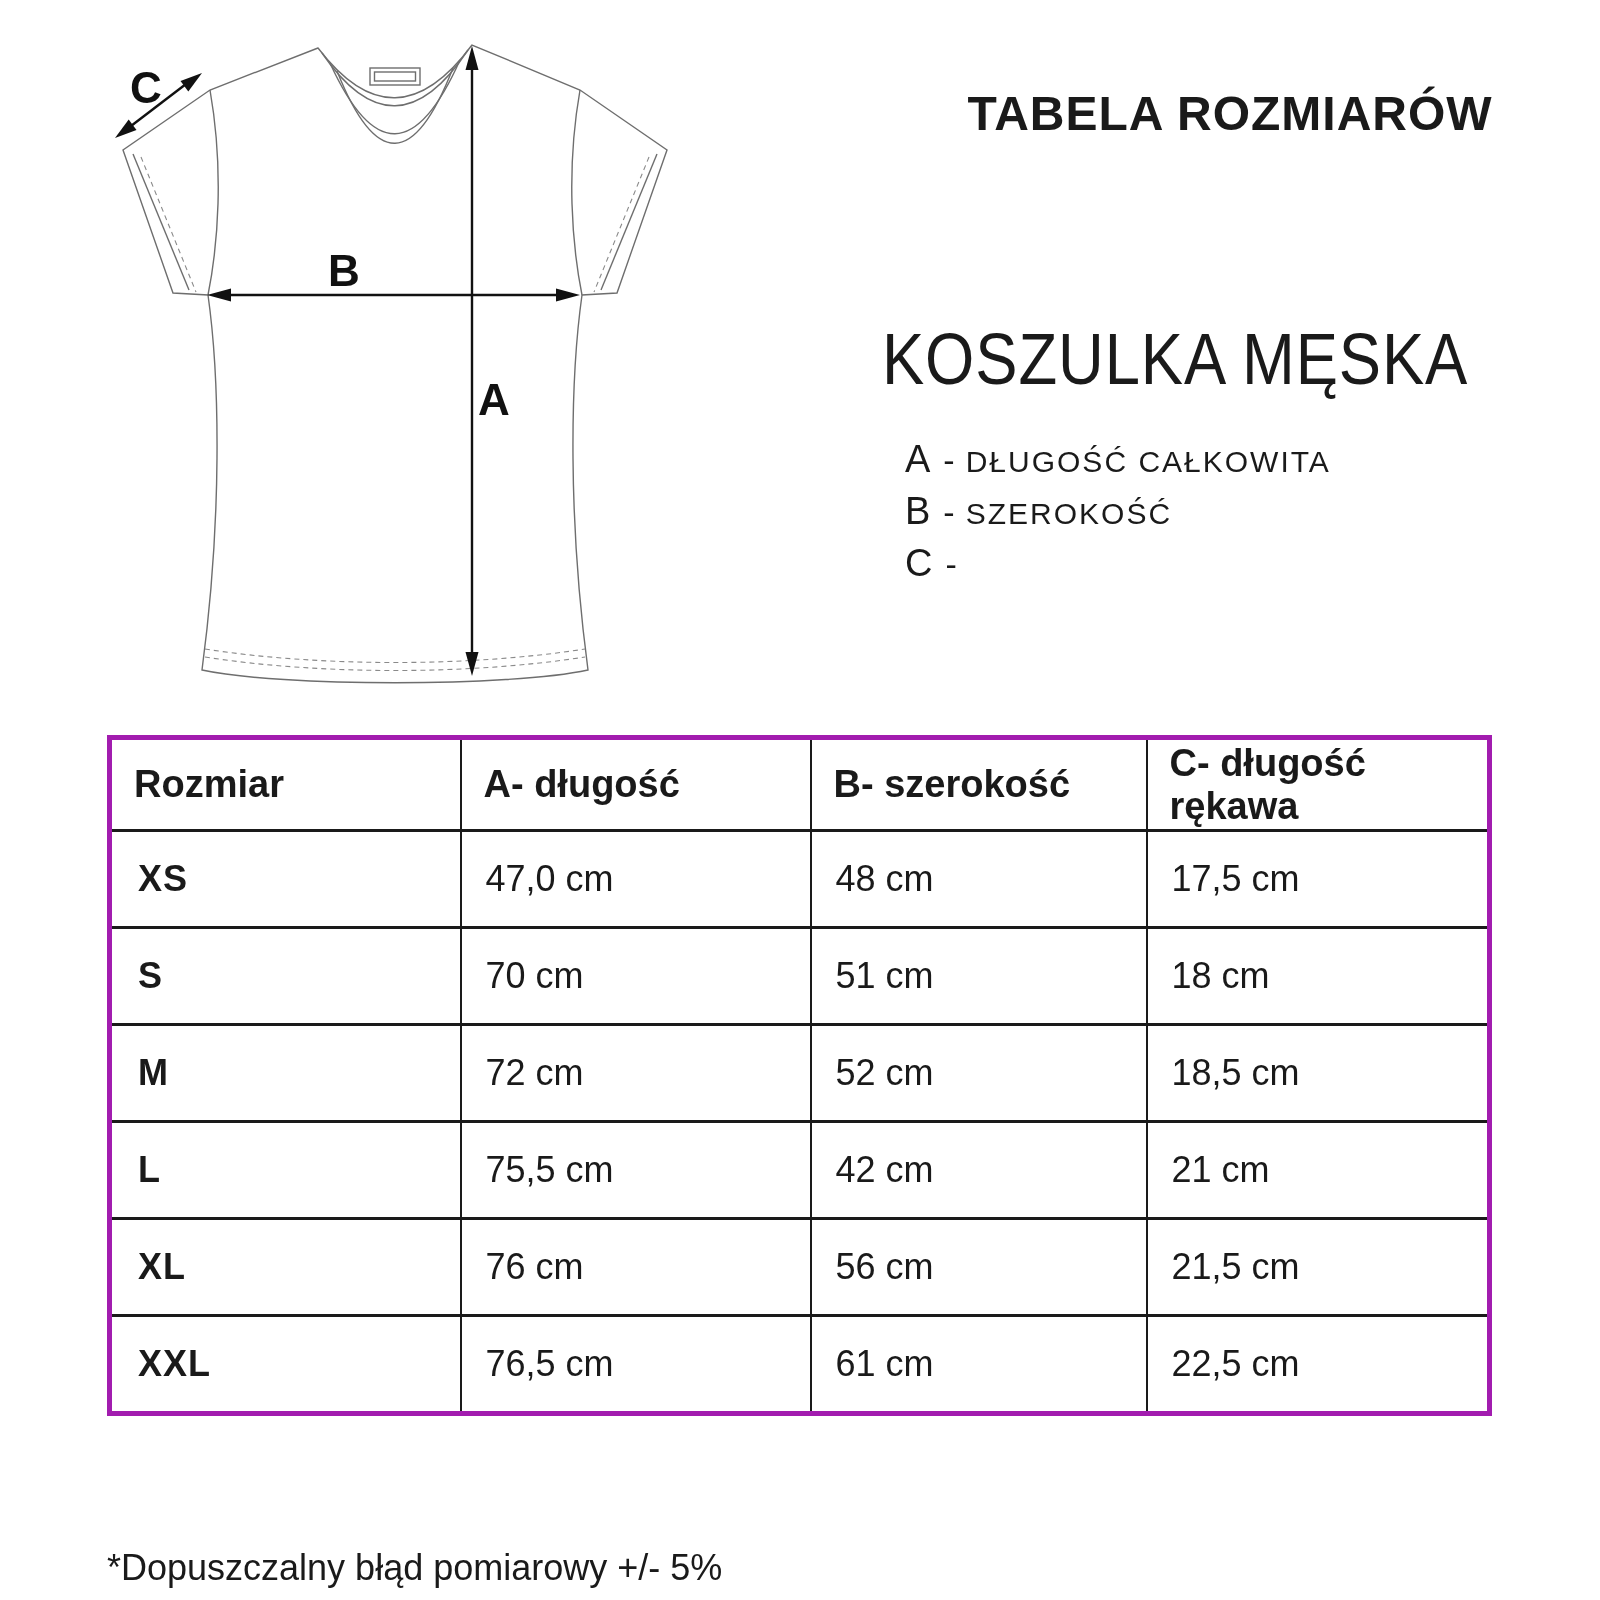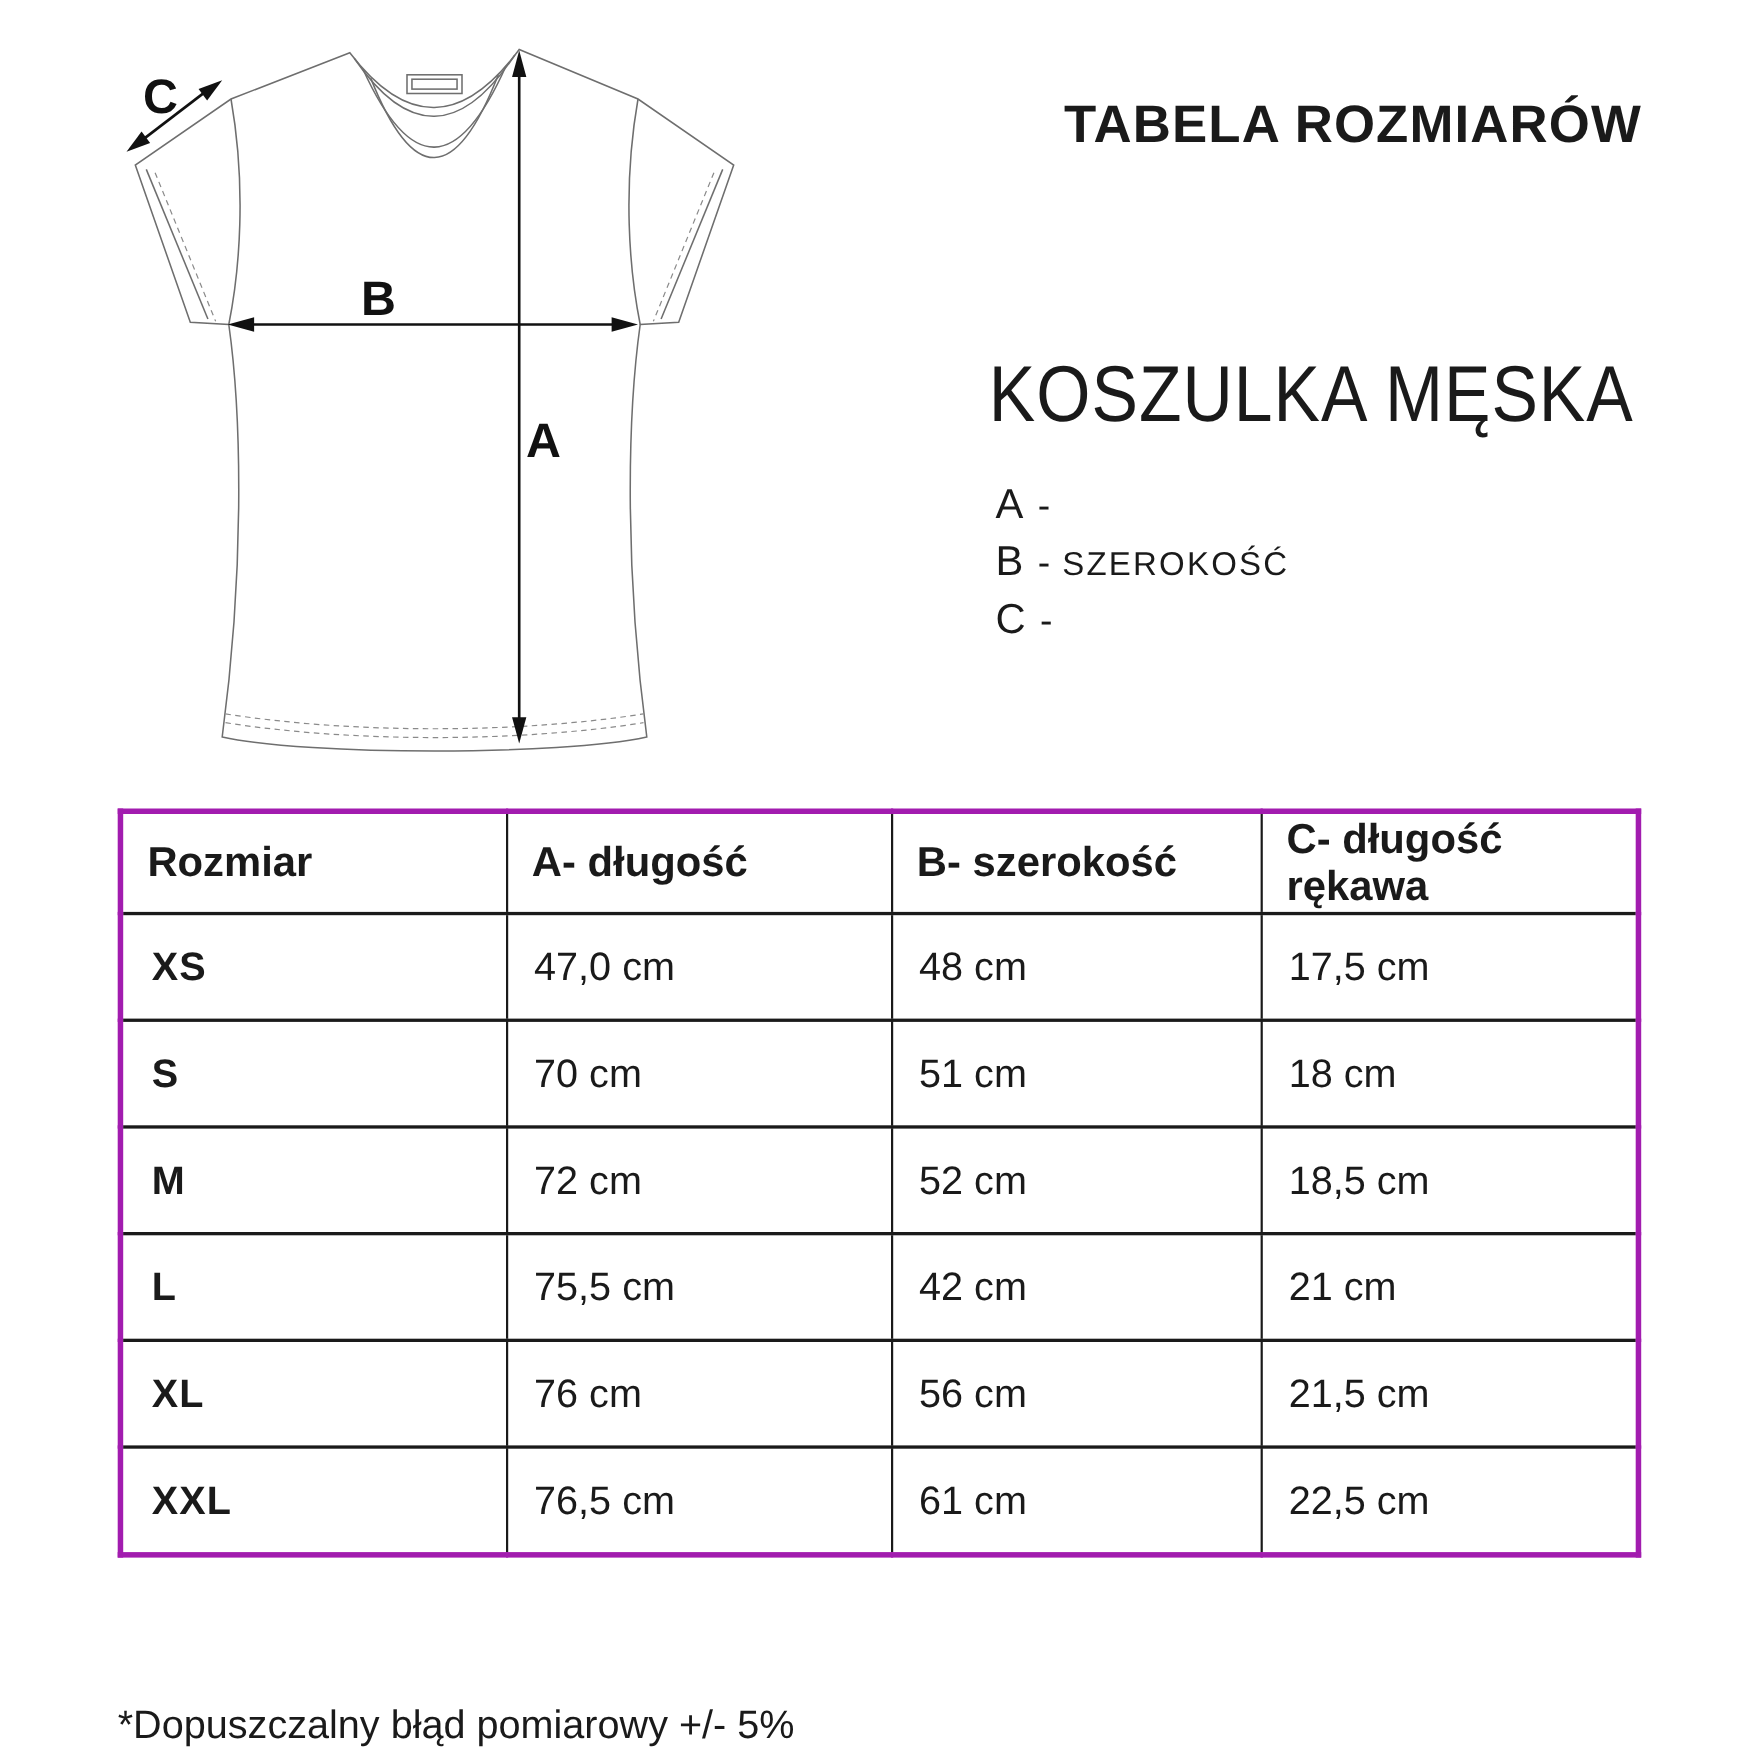--- a/index.html
+++ b/index.html
@@ -6,21 +6,21 @@
   body{
     width:1600px;height:1600px;position:relative;background:#ffffff;
     font-family:"Liberation Sans", sans-serif;color:#1a1a1a;overflow:hidden;
   }
   
   .page-title{
     position:absolute;left:930px;top:86px;width:600px;text-align:center;
     font-size:48px;font-weight:700;letter-spacing:1px;white-space:nowrap;
   }
   .product-name{
-    position:absolute;left:825px;top:318px;width:700px;text-align:right;
+    position:absolute;left:825px;top:318px;width:700px;text-align:center;
     font-size:72px;font-weight:400;letter-spacing:1px;white-space:nowrap;
   }
   .product-name > span{display:inline-block;transform:scaleX(0.88);transform-origin:center;}
   .legend{position:absolute;left:905px;top:438px;}
   .legend-row{display:flex;align-items:baseline;height:52px;}
   .legend-letter{font-size:38px;font-weight:400;}
   .legend-sep{font-size:34px;margin:0 11px 0 13px;}
   .legend-label{font-size:30px;letter-spacing:2px;}
   
   .diagram{position:absolute;left:80px;top:20px;width:600px;height:680px;}
@@ -106,20 +106,21 @@
 
 <div class="page-title">TABELA ROZMIARÓW</div>
 <div class="product-name">
   <span>KOSZULKA MĘSKA</span>
 </div>
 
 <div class="legend">
   <div class="legend-row">
     <span class="legend-letter">A</span>
     <span class="legend-sep">-</span>
+    <span class="legend-label">DŁUGOŚĆ CAŁKOWITA</span>
   </div>
   <div class="legend-row">
     <span class="legend-letter">B</span>
     <span class="legend-sep">-</span>
     <span class="legend-label">SZEROKOŚĆ</span>
   </div>
   <div class="legend-row">
     <span class="legend-letter">C</span>
     <span class="legend-sep">-</span>
   </div>

